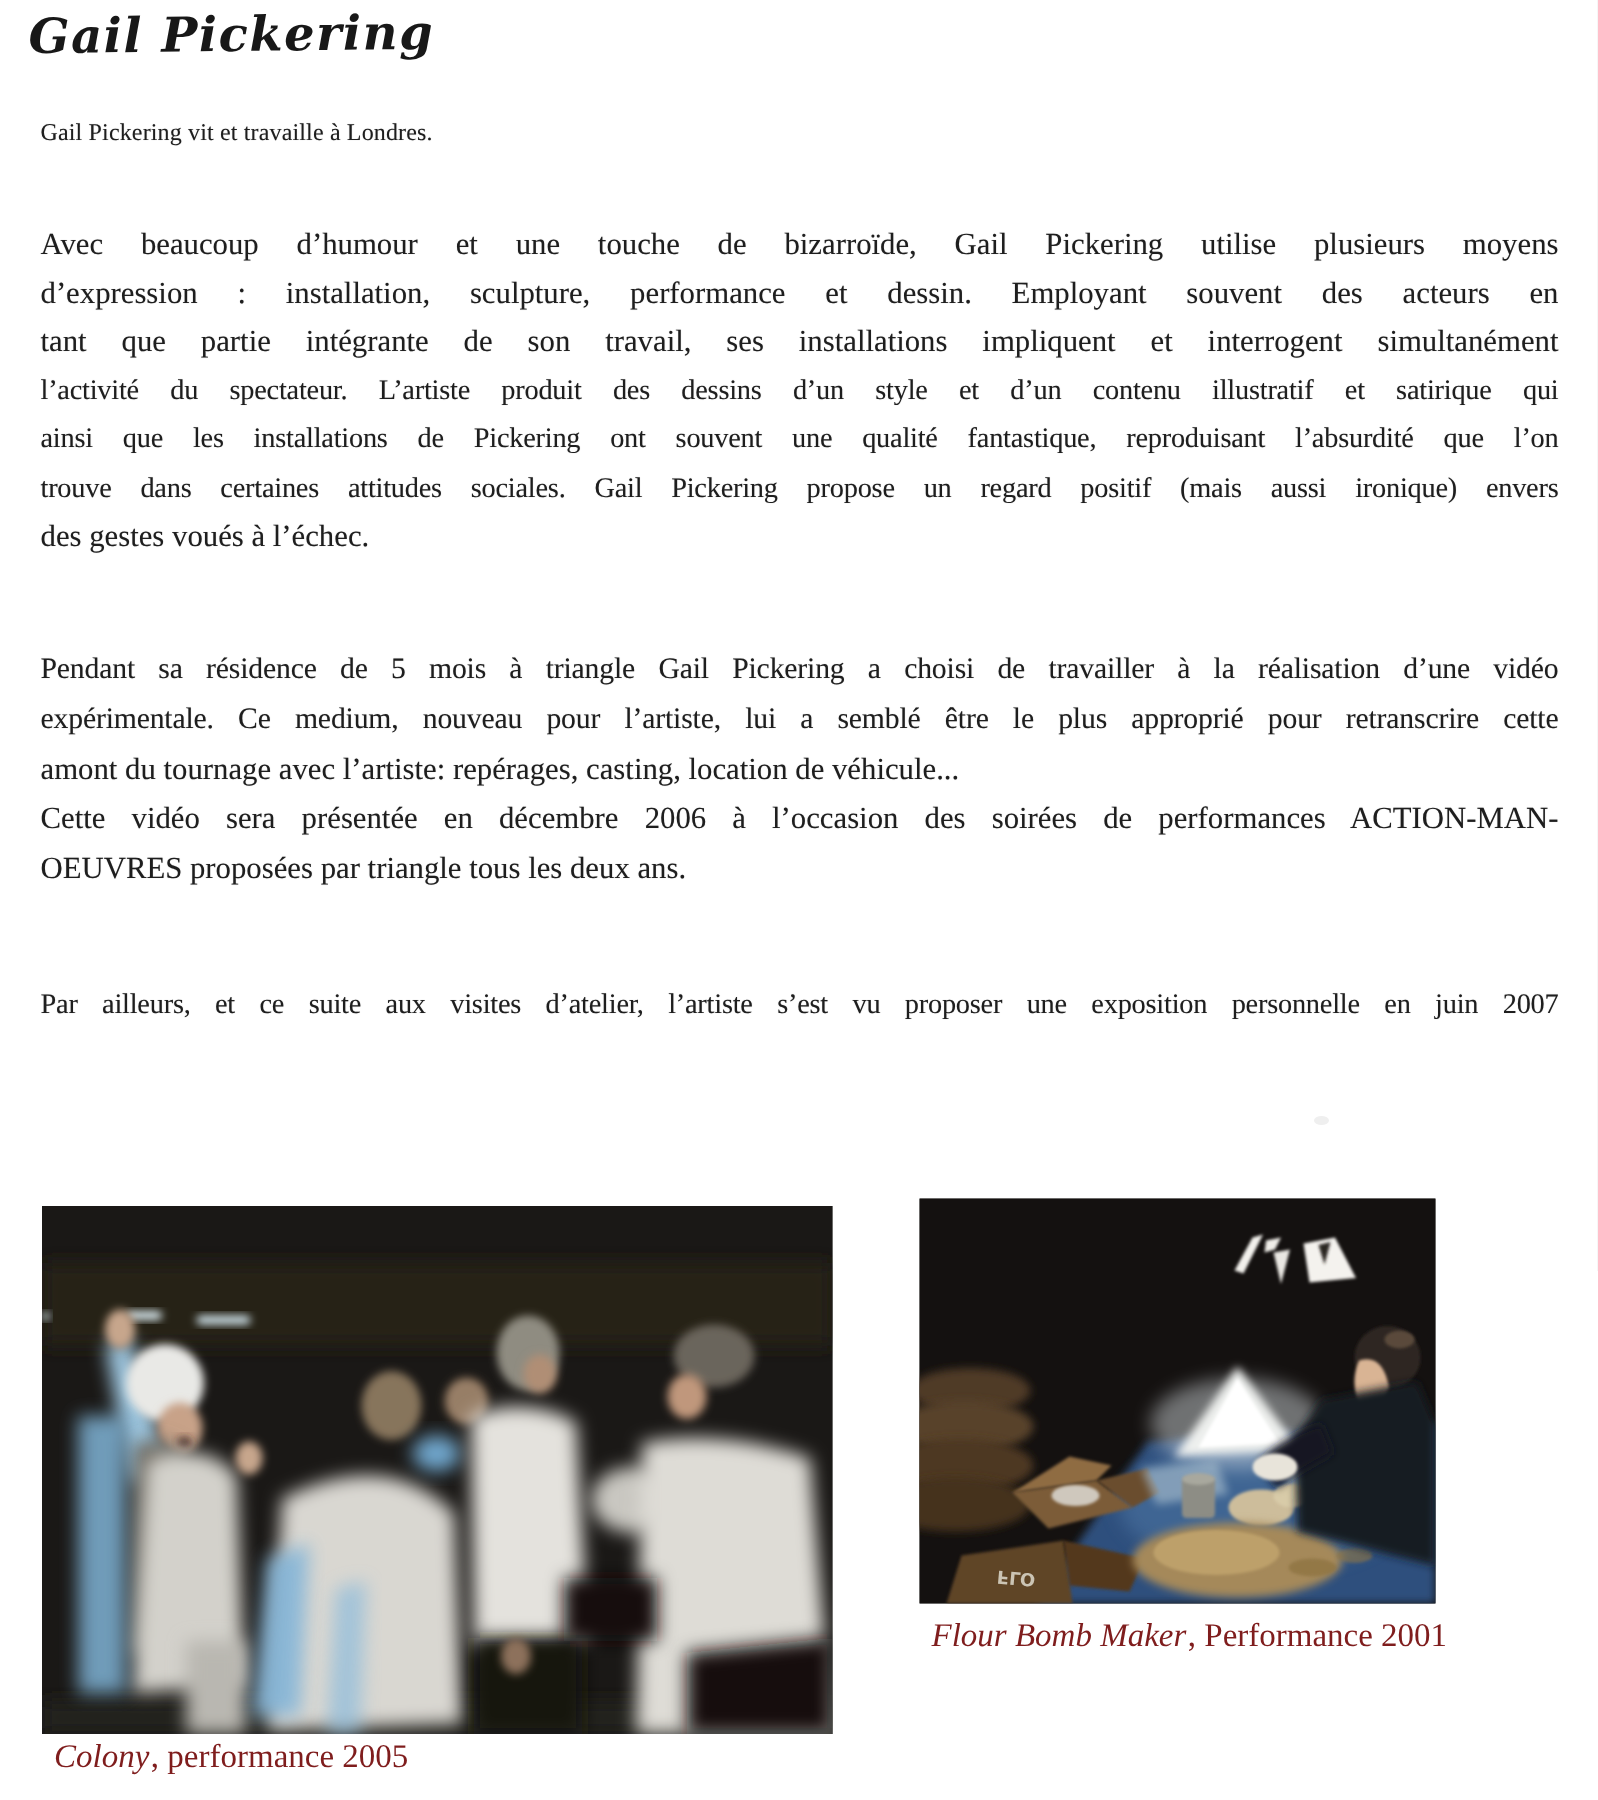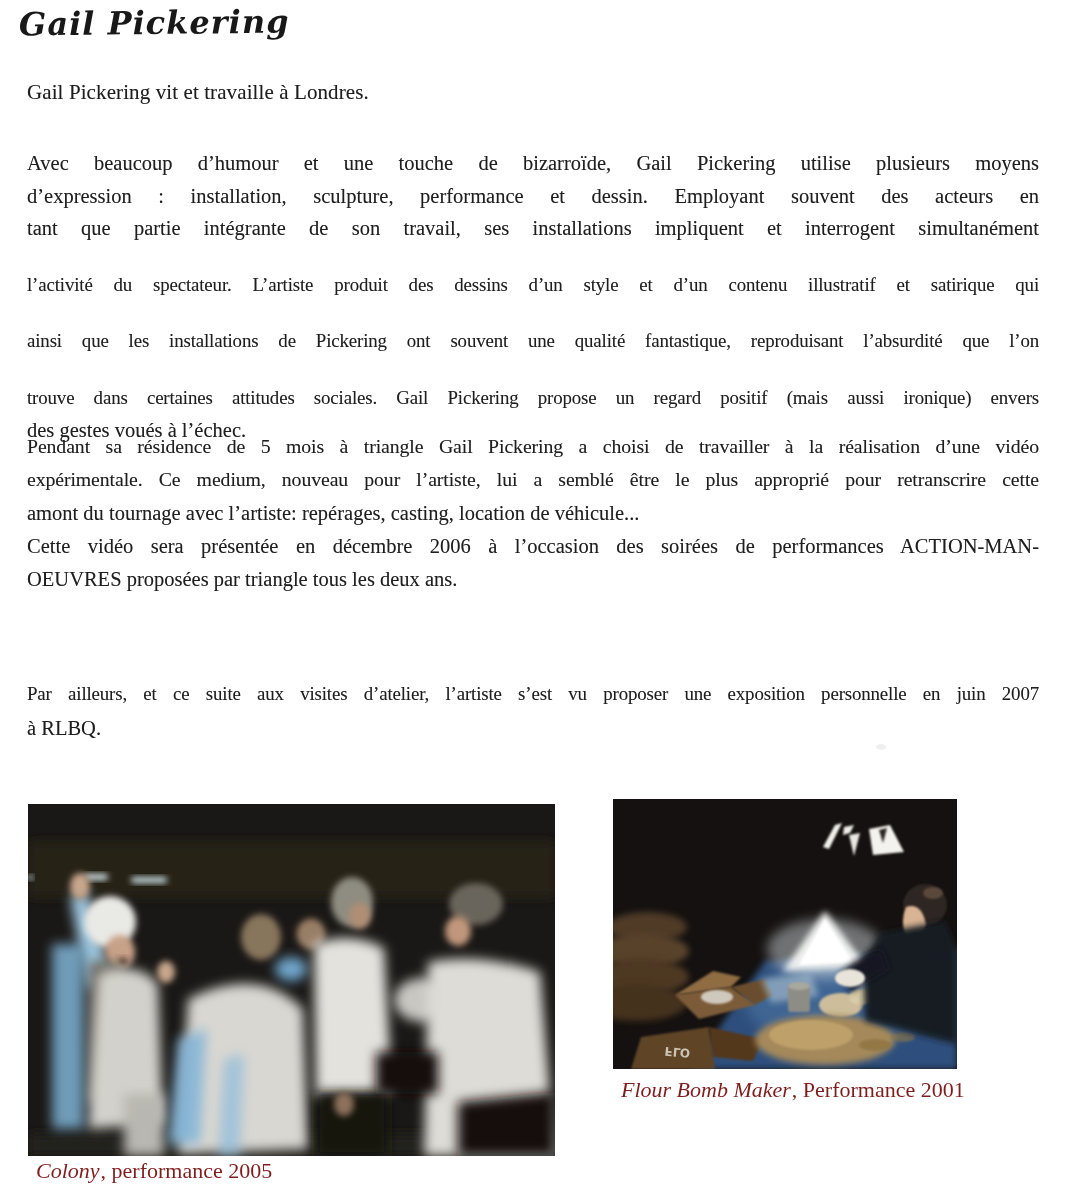--- a/index.html
+++ b/index.html
@@ -20,28 +20,28 @@
     font-family: "DejaVu Serif", serif;
     font-style: italic;
     font-weight: 700;
     font-size: 32px;
     letter-spacing: 1px;
     transform: rotate(-0.6deg);
     color: #181818;
   }
   .intro {
     left: 27px; top: 80px;
-    font-size: 21px;
+    font-size: 16px;
     letter-spacing: 0.1px;
   }
   .para { width: 1012px; left: 27px; }
   .para .ln { white-space: normal; }
   .j  { text-align: justify; text-align-last: justify; font-size: 20.5px; }
   .jm { text-align: justify; text-align-last: justify; font-size: 19.8px; letter-spacing: -0.1px; }
-  .js { text-align: justify; text-align-last: justify; font-size: 18.9px; letter-spacing: -0.15px; margin-top: 24px; }
+  .js { text-align: justify; text-align-last: justify; font-size: 18.9px; letter-spacing: -0.15px; }
   .pl { text-align: left; font-size: 20.5px; }
   .p-about     { top: 147px; line-height: 32.5px; }
   .p-residence { top: 430px; line-height: 33.3px; }
   .p-expo      { top: 652px; line-height: 35px; }
   .txt-soft { text-shadow: 0 0 0.6px rgba(40,40,40,0.35); }
   .photo { position: absolute; background: #151311; }
   .photo svg { display: block; }
   .photo-colony { left: 28px; top: 804px; width: 527px; height: 352px; }
   .photo-flour  { left: 613px; top: 799px; width: 344px; height: 270px; }
   .caption { position: absolute; font-size: 22px; color: #7f1d1d; }
@@ -76,21 +76,20 @@
   <div class="abs para p-residence txt-soft">
     <div class="ln jm">Pendant sa résidence de 5 mois à triangle Gail Pickering a choisi de travailler à la réalisation d’une vidéo</div>
     <div class="ln jm">expérimentale. Ce medium, nouveau pour l’artiste, lui a semblé être le plus approprié pour retranscrire cette</div>
     <div class="ln pl">amont du tournage avec l’artiste: repérages, casting, location de véhicule...</div>
     <div class="ln j">Cette vidéo sera présentée en décembre 2006 à l’occasion des soirées de performances ACTION-MAN-</div>
     <div class="ln pl">OEUVRES proposées par triangle tous les deux ans.</div>
   </div>
 
   <div class="abs para p-expo txt-soft">
     <div class="ln js">Par ailleurs, et ce suite aux visites d’atelier, l’artiste s’est vu proposer une exposition personnelle en juin 2007</div>
-    <div class="ln pl">à RLBQ.</div>
   </div>
 
   <div class="artifact"></div>
 
   <div class="photo photo-colony">
     <svg width="527" height="352" viewBox="0 0 527 352" xmlns="http://www.w3.org/2000/svg">
       <defs>
         <filter id="cb6" x="-40%" y="-40%" width="180%" height="180%">
             <feGaussianBlur stdDeviation="6"></feGaussianBlur>
           </filter>

